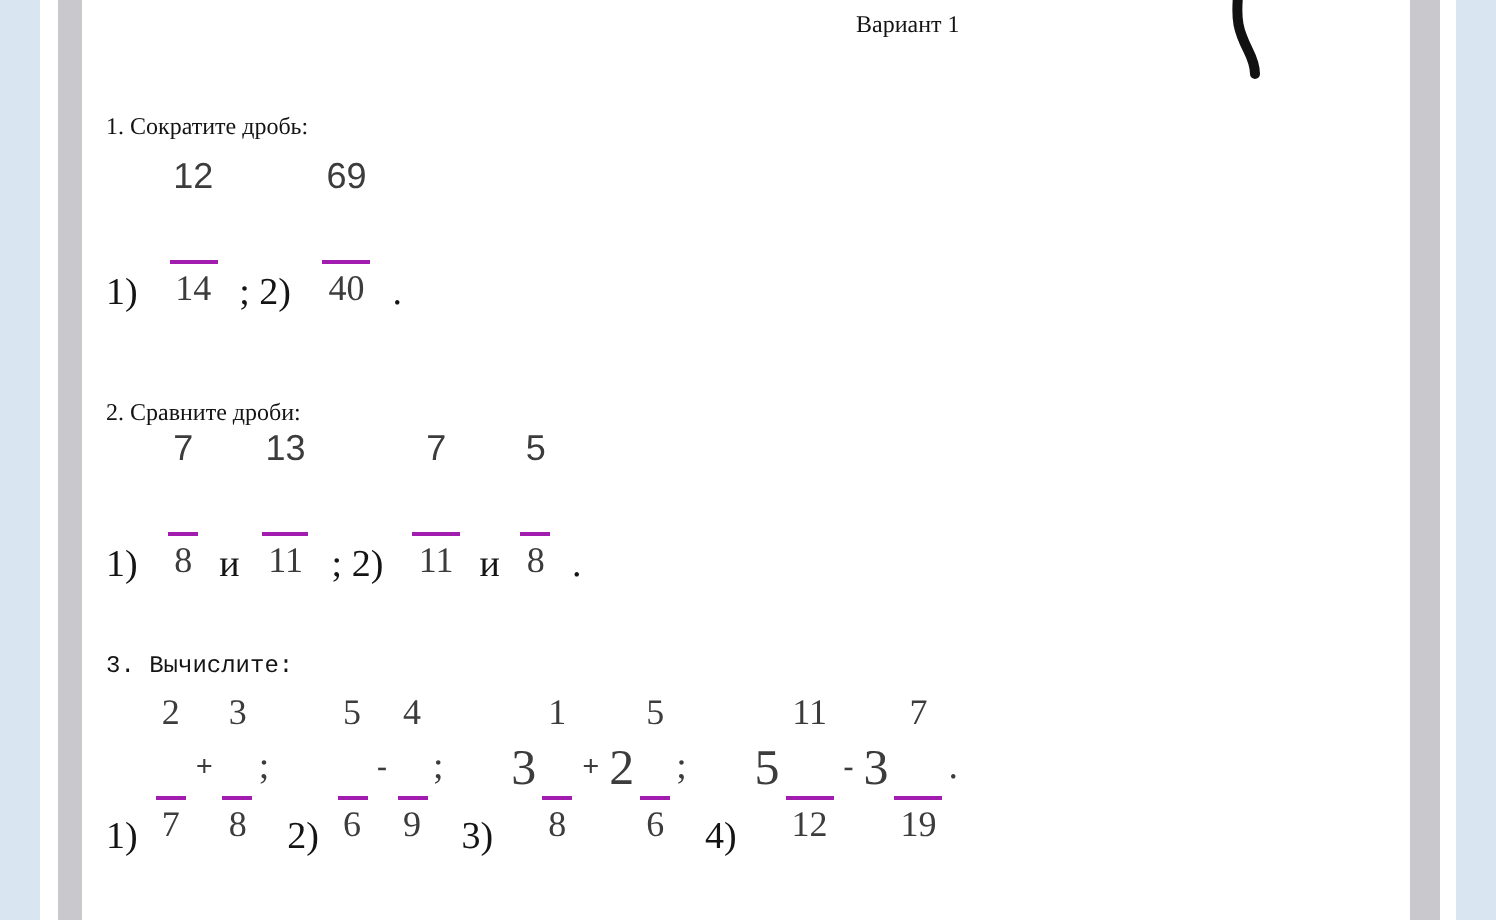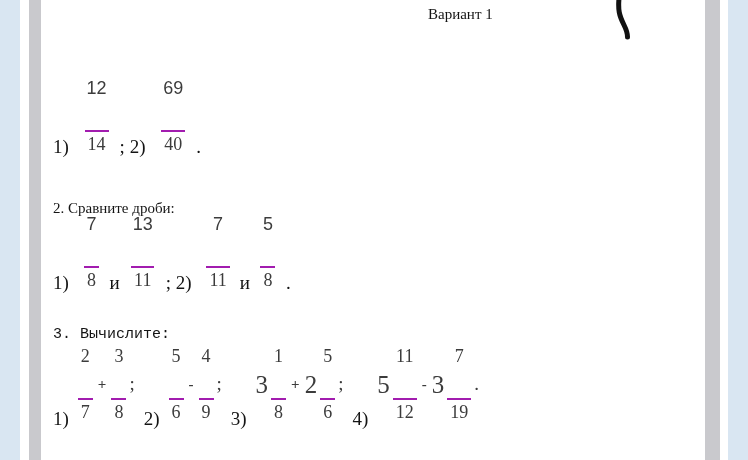--- a/index.html
+++ b/index.html
@@ -8,21 +8,21 @@
     background:#ffffff;color:#141414;
     font-family:"Liberation Serif", serif;
   }
   .edge{position:absolute;top:0;bottom:0;}
   .edge-blue-left{left:0;width:20px;background:#d9e6f2;}
   .edge-gray-left{left:29px;width:12px;background:#c9c9cd;}
   .edge-gray-right{left:705px;width:15px;background:#c9c9cd;}
   .edge-blue-right{left:728px;width:20px;background:#d9e6f2;}
 
   .abs{position:absolute;}
-  .doc-text{font-size:15px;line-height:1.2;white-space:pre;}
+  .doc-text{font-size:12px;line-height:1.2;white-space:pre;}
   .title{left:428px;top:5px;}
   .h-s1{left:53px;top:56px;}
   .h-s2{left:53px;top:199px;}
   .h-s3{left:53px;top:326px;font-family:Liberation Mono, monospace;}
 
   .row{position:absolute;display:flex;align-items:flex-end;gap:10px;}
   .row1{left:53px;top:100px;height:58px;}
   .row2{left:53px;top:236px;height:58px;}
   .row3{left:53px;top:366px;height:64px;gap:9px;}
 
@@ -53,20 +53,21 @@
   <div class="edge edge-blue-right"></div>
 
   <div class="abs doc-text title">Вариант 1</div>
 
   <span class="pen-mark">
     <svg width="30" height="42" viewBox="0 0 30 42" xmlns="http://www.w3.org/2000/svg">
       <path d="M14,-2 C13,10 14,15 19,25 C21.5,30 22.5,33 22.5,37" fill="none" stroke="#111111" stroke-width="5" stroke-linecap="round"></path>
     </svg>
   </span>
 
+  <div class="abs doc-text h-s1">1. Сократите дробь:</div>
   <div class="row row1">
     <span class="lbl">1) </span>
     <span class="frac frac-sans">
       <span class="num">12</span>
       <span class="den">14</span>
     </span>
     <span class="lbl">; 2) </span>
     <span class="frac frac-sans">
       <span class="num">69</span>
       <span class="den">40</span>

